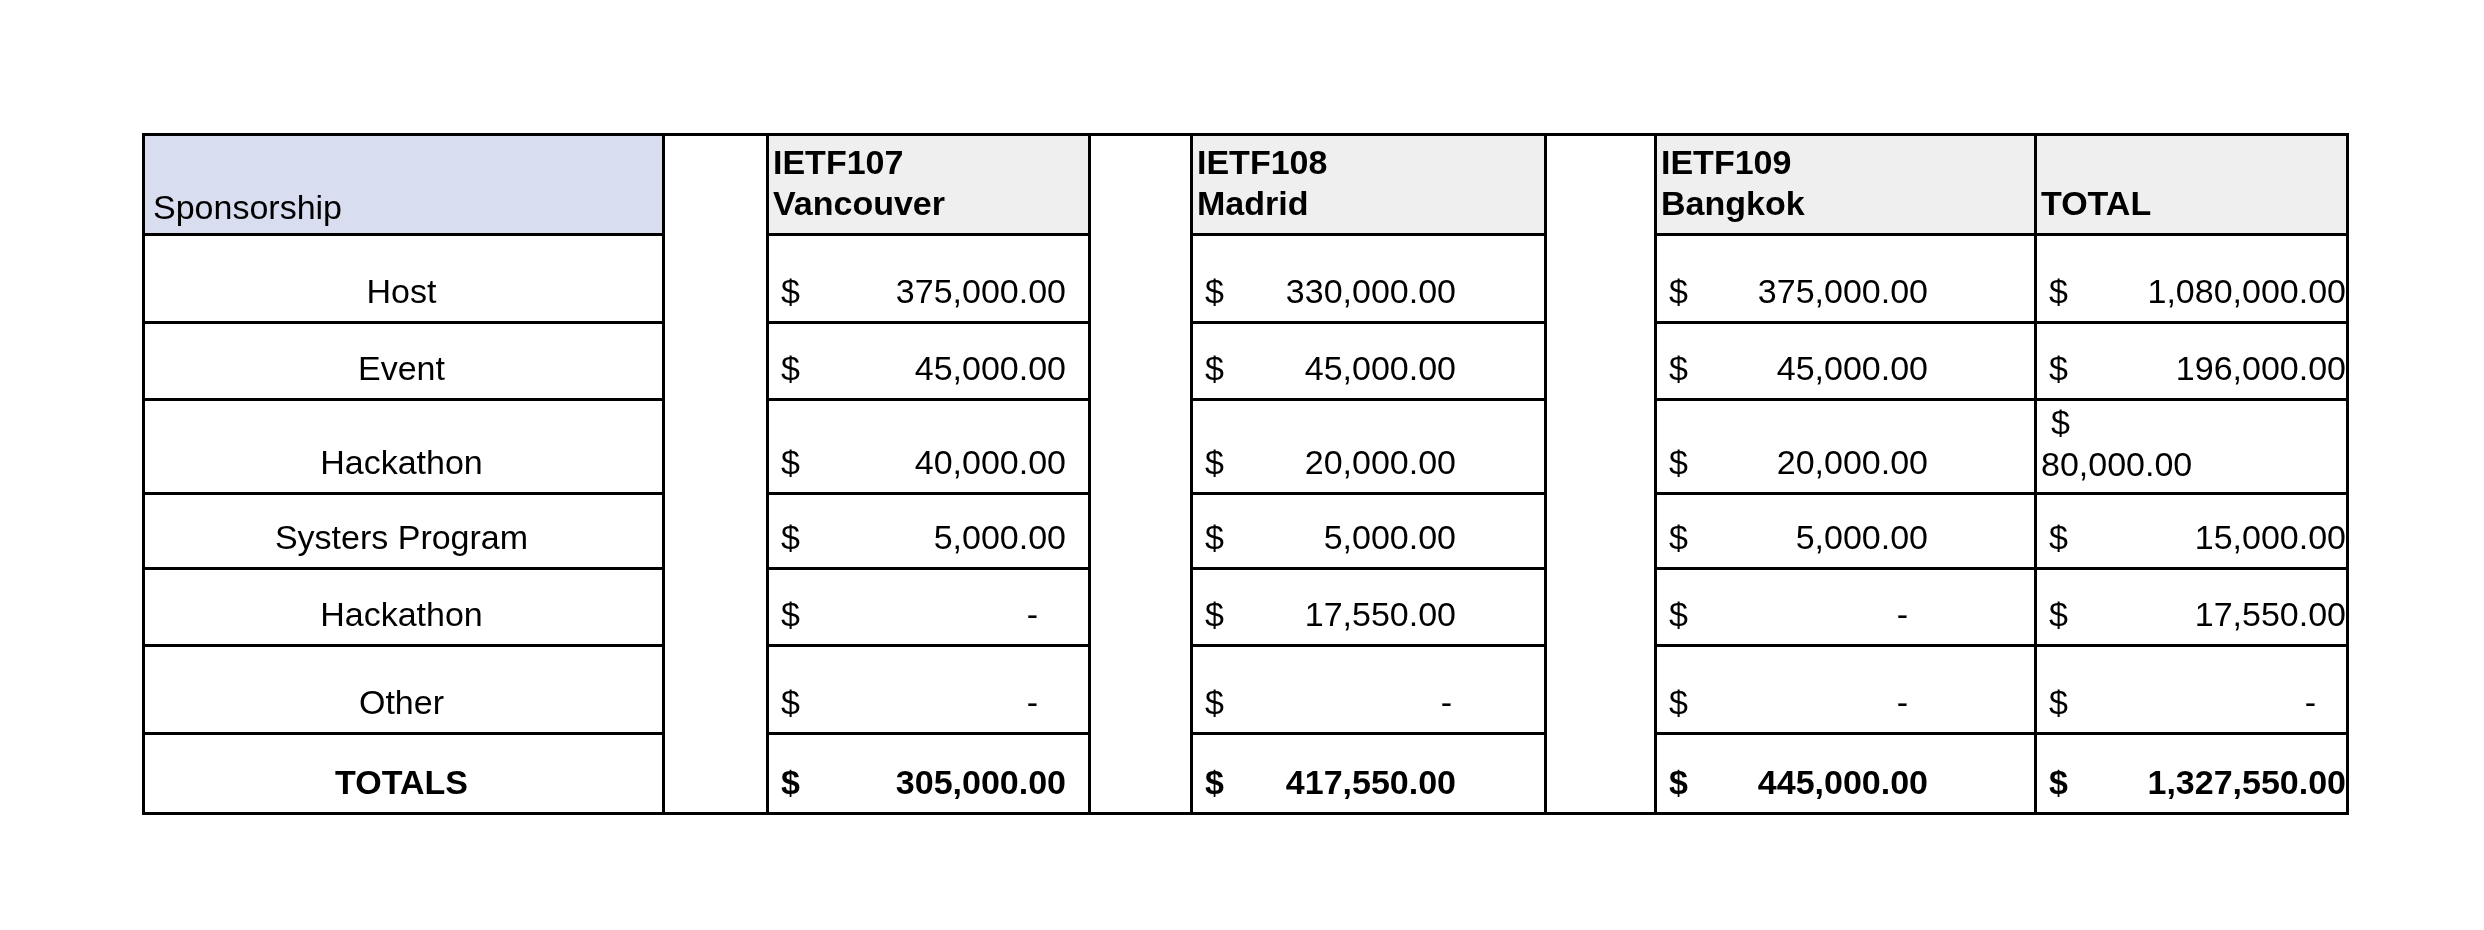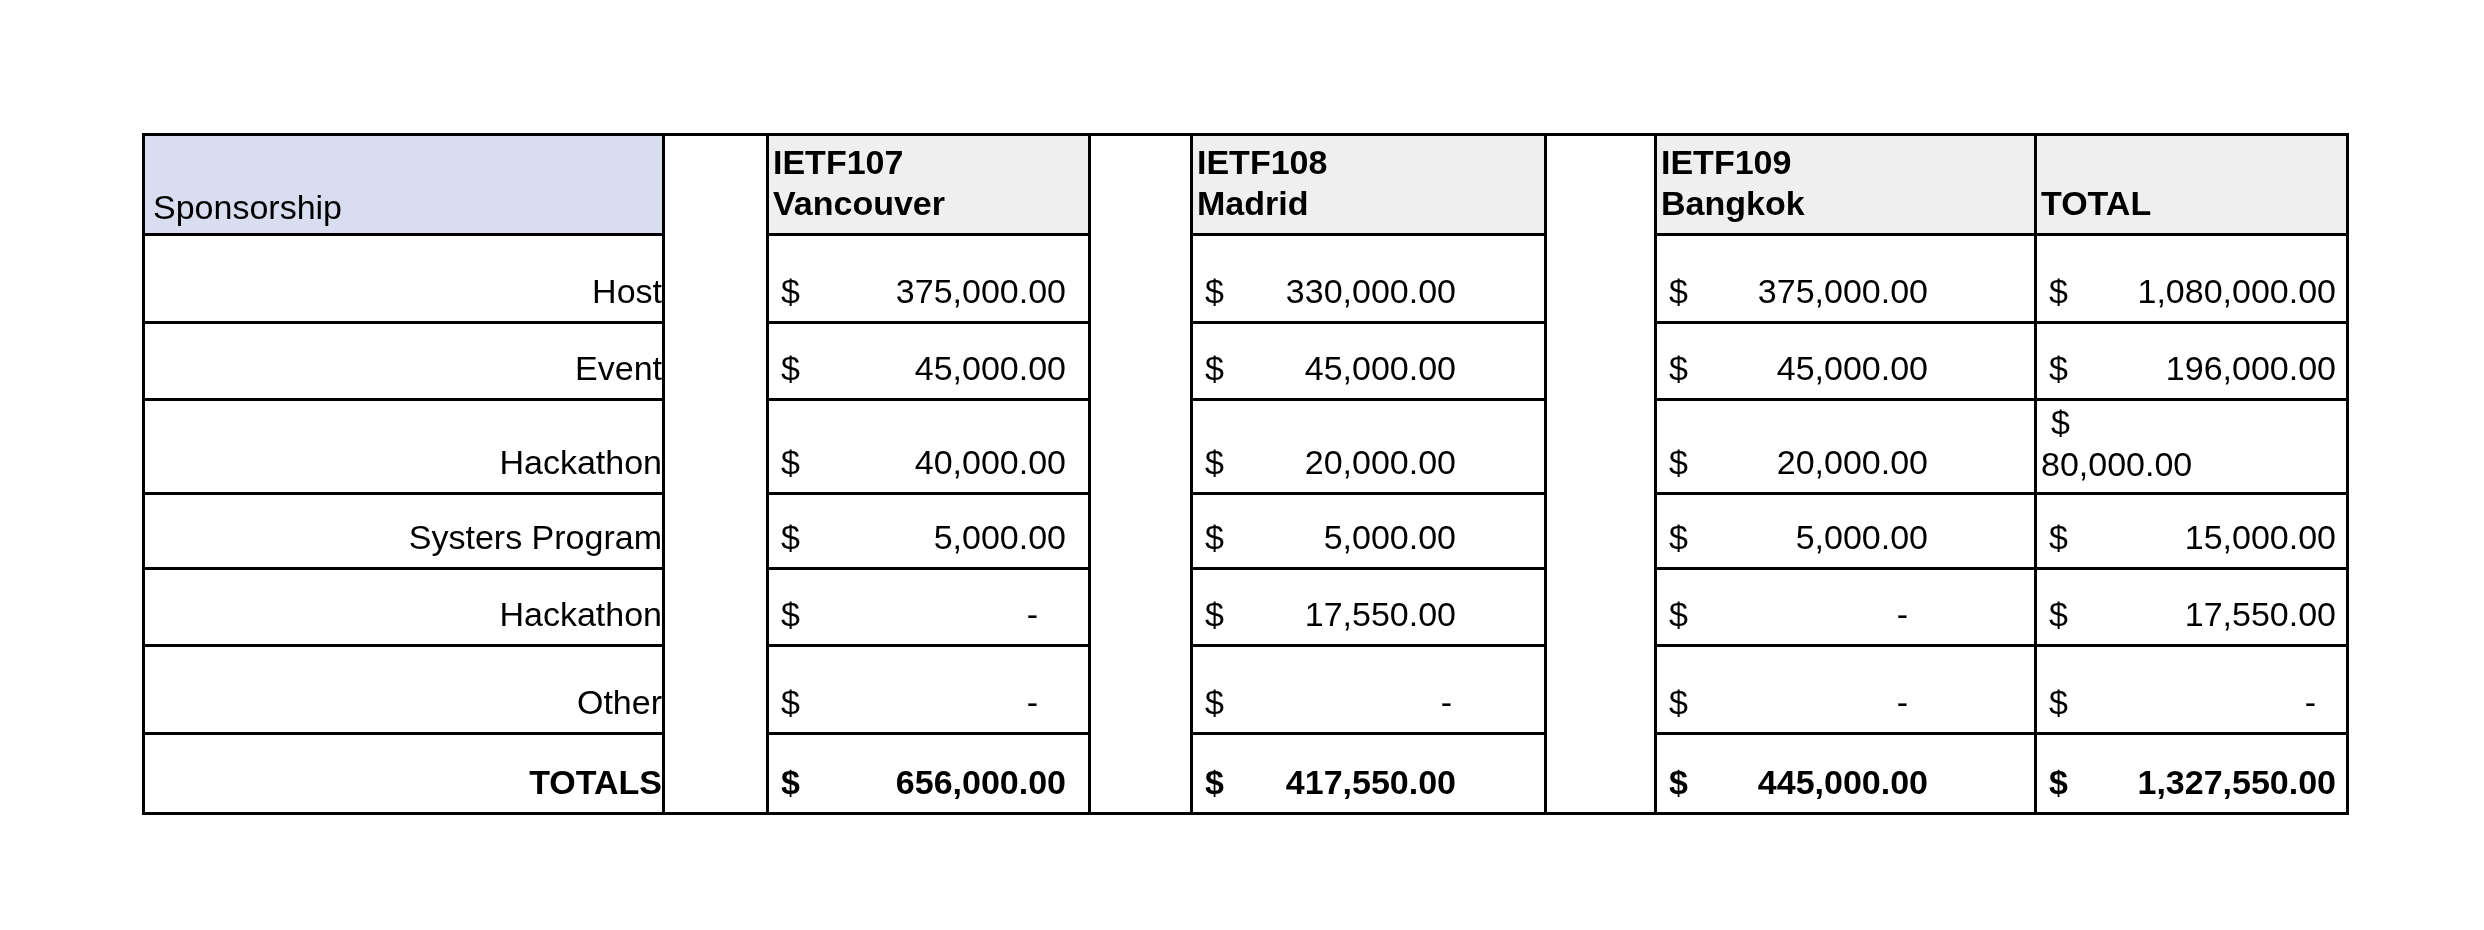--- a/index.html
+++ b/index.html
@@ -57,40 +57,40 @@
   }
   td.colhead{
     background:var(--header-fill);
     font-weight:700;
     vertical-align:bottom;
     padding:6px 4px 8px 4px;
     line-height:1.22;
   }
   td.label{
     vertical-align:bottom;
-    text-align:right;
-    padding:0 0 10px 8px;
+    text-align:center;
+    padding:0 12px 10px 8px;
     background:var(--page-bg);
   }
   td.val{
     vertical-align:bottom;
     padding:0 0 10px 0;
     background:var(--page-bg);
   }
   .acc{
     display:flex;
     justify-content:space-between;
     align-items:baseline;
   }
   .acc .cur{padding-left:12px;}
   
   td.c107 .num{margin-right:22px;}
   td.c108 .num{margin-right:88px;}
   td.c109 .num{margin-right:106px;}
-  td.ctotal .num{margin-right:10px;}
+  td.ctotal .num{}
   
   td.c107 .num.dash{margin-right:50px;}
   td.c108 .num.dash{margin-right:92px;}
   td.c109 .num.dash{margin-right:126px;}
   td.ctotal .num.dash{margin-right:30px;}
   
   td.wrapcell{padding:0 0 6px 4px;}
   td.wrapcell .curline{padding-left:10px;line-height:1.25;}
   td.wrapcell .numline{line-height:1.25;}
 
@@ -289,21 +289,21 @@
               <span class="cur">$</span>
               <span class="num dash">-</span>
             </div>
           </td>
         </tr>
         <tr class="bold">
           <td class="label">TOTALS</td>
           <td class="val c107">
             <div class="acc">
               <span class="cur">$</span>
-              <span class="num">656,000.00</span>
+              <span class="num">305,000.00</span>
             </div>
           </td>
           <td class="val c108">
             <div class="acc">
               <span class="cur">$</span>
               <span class="num">417,550.00</span>
             </div>
           </td>
           <td class="val c109">
             <div class="acc">

